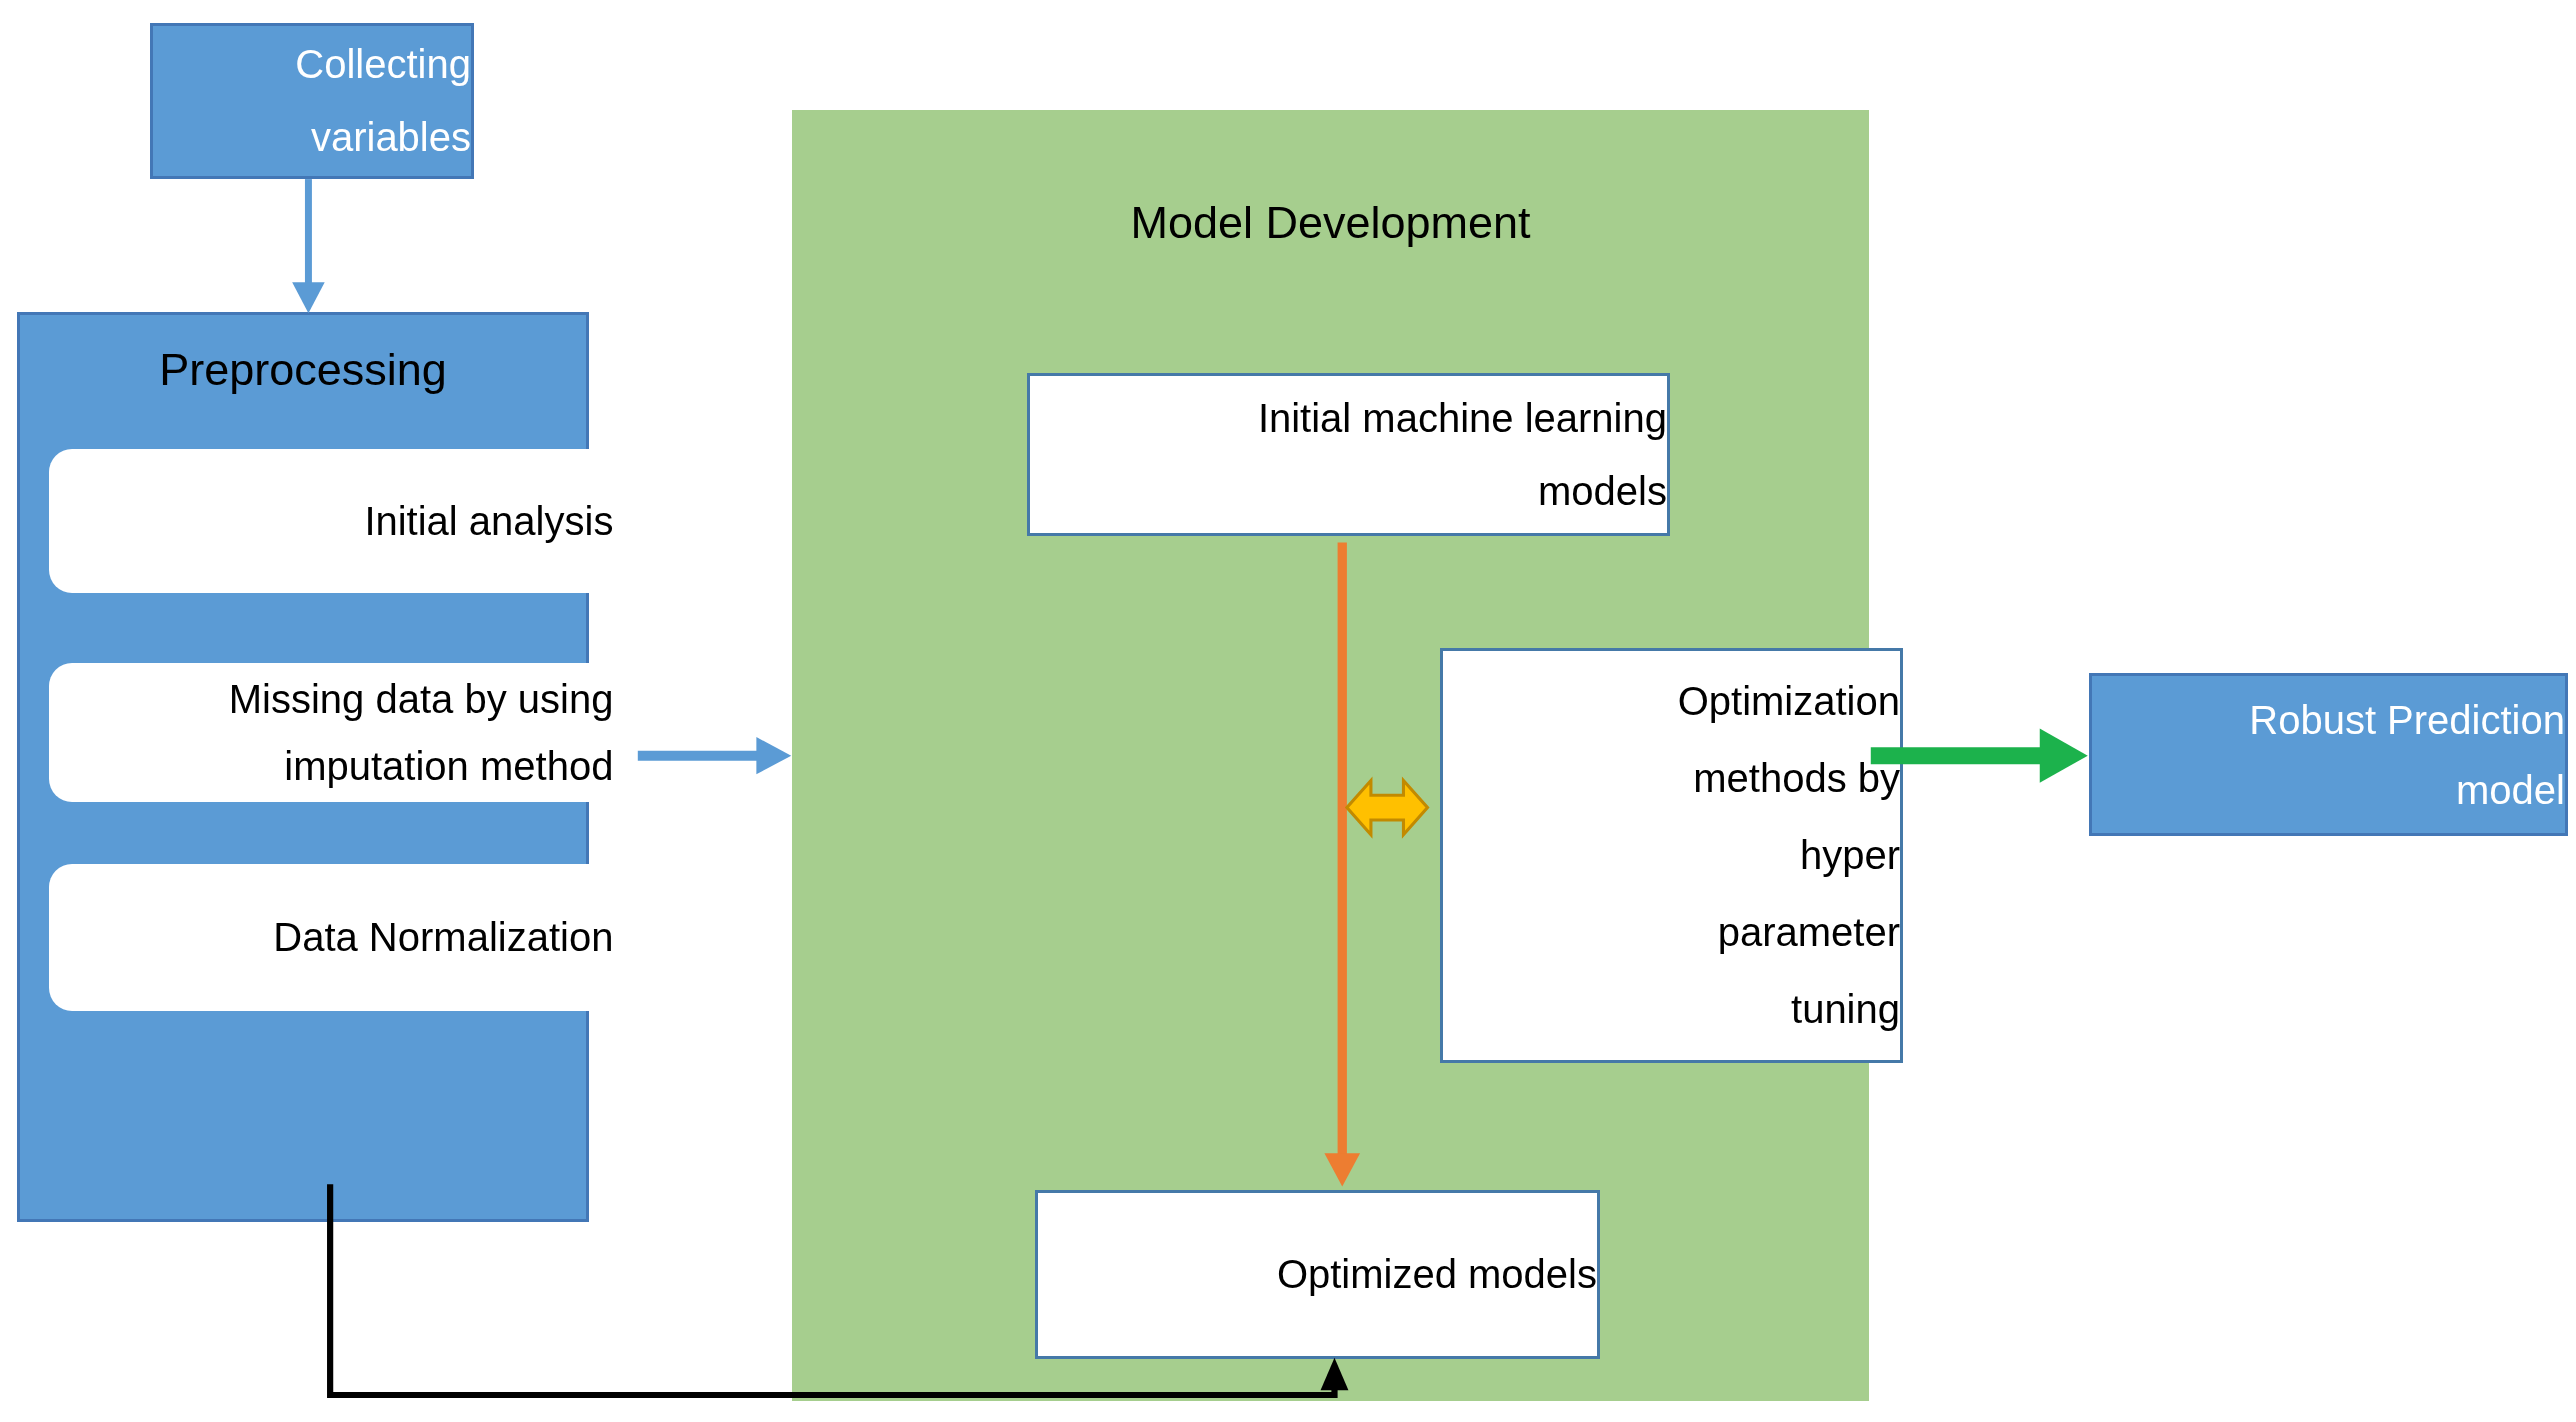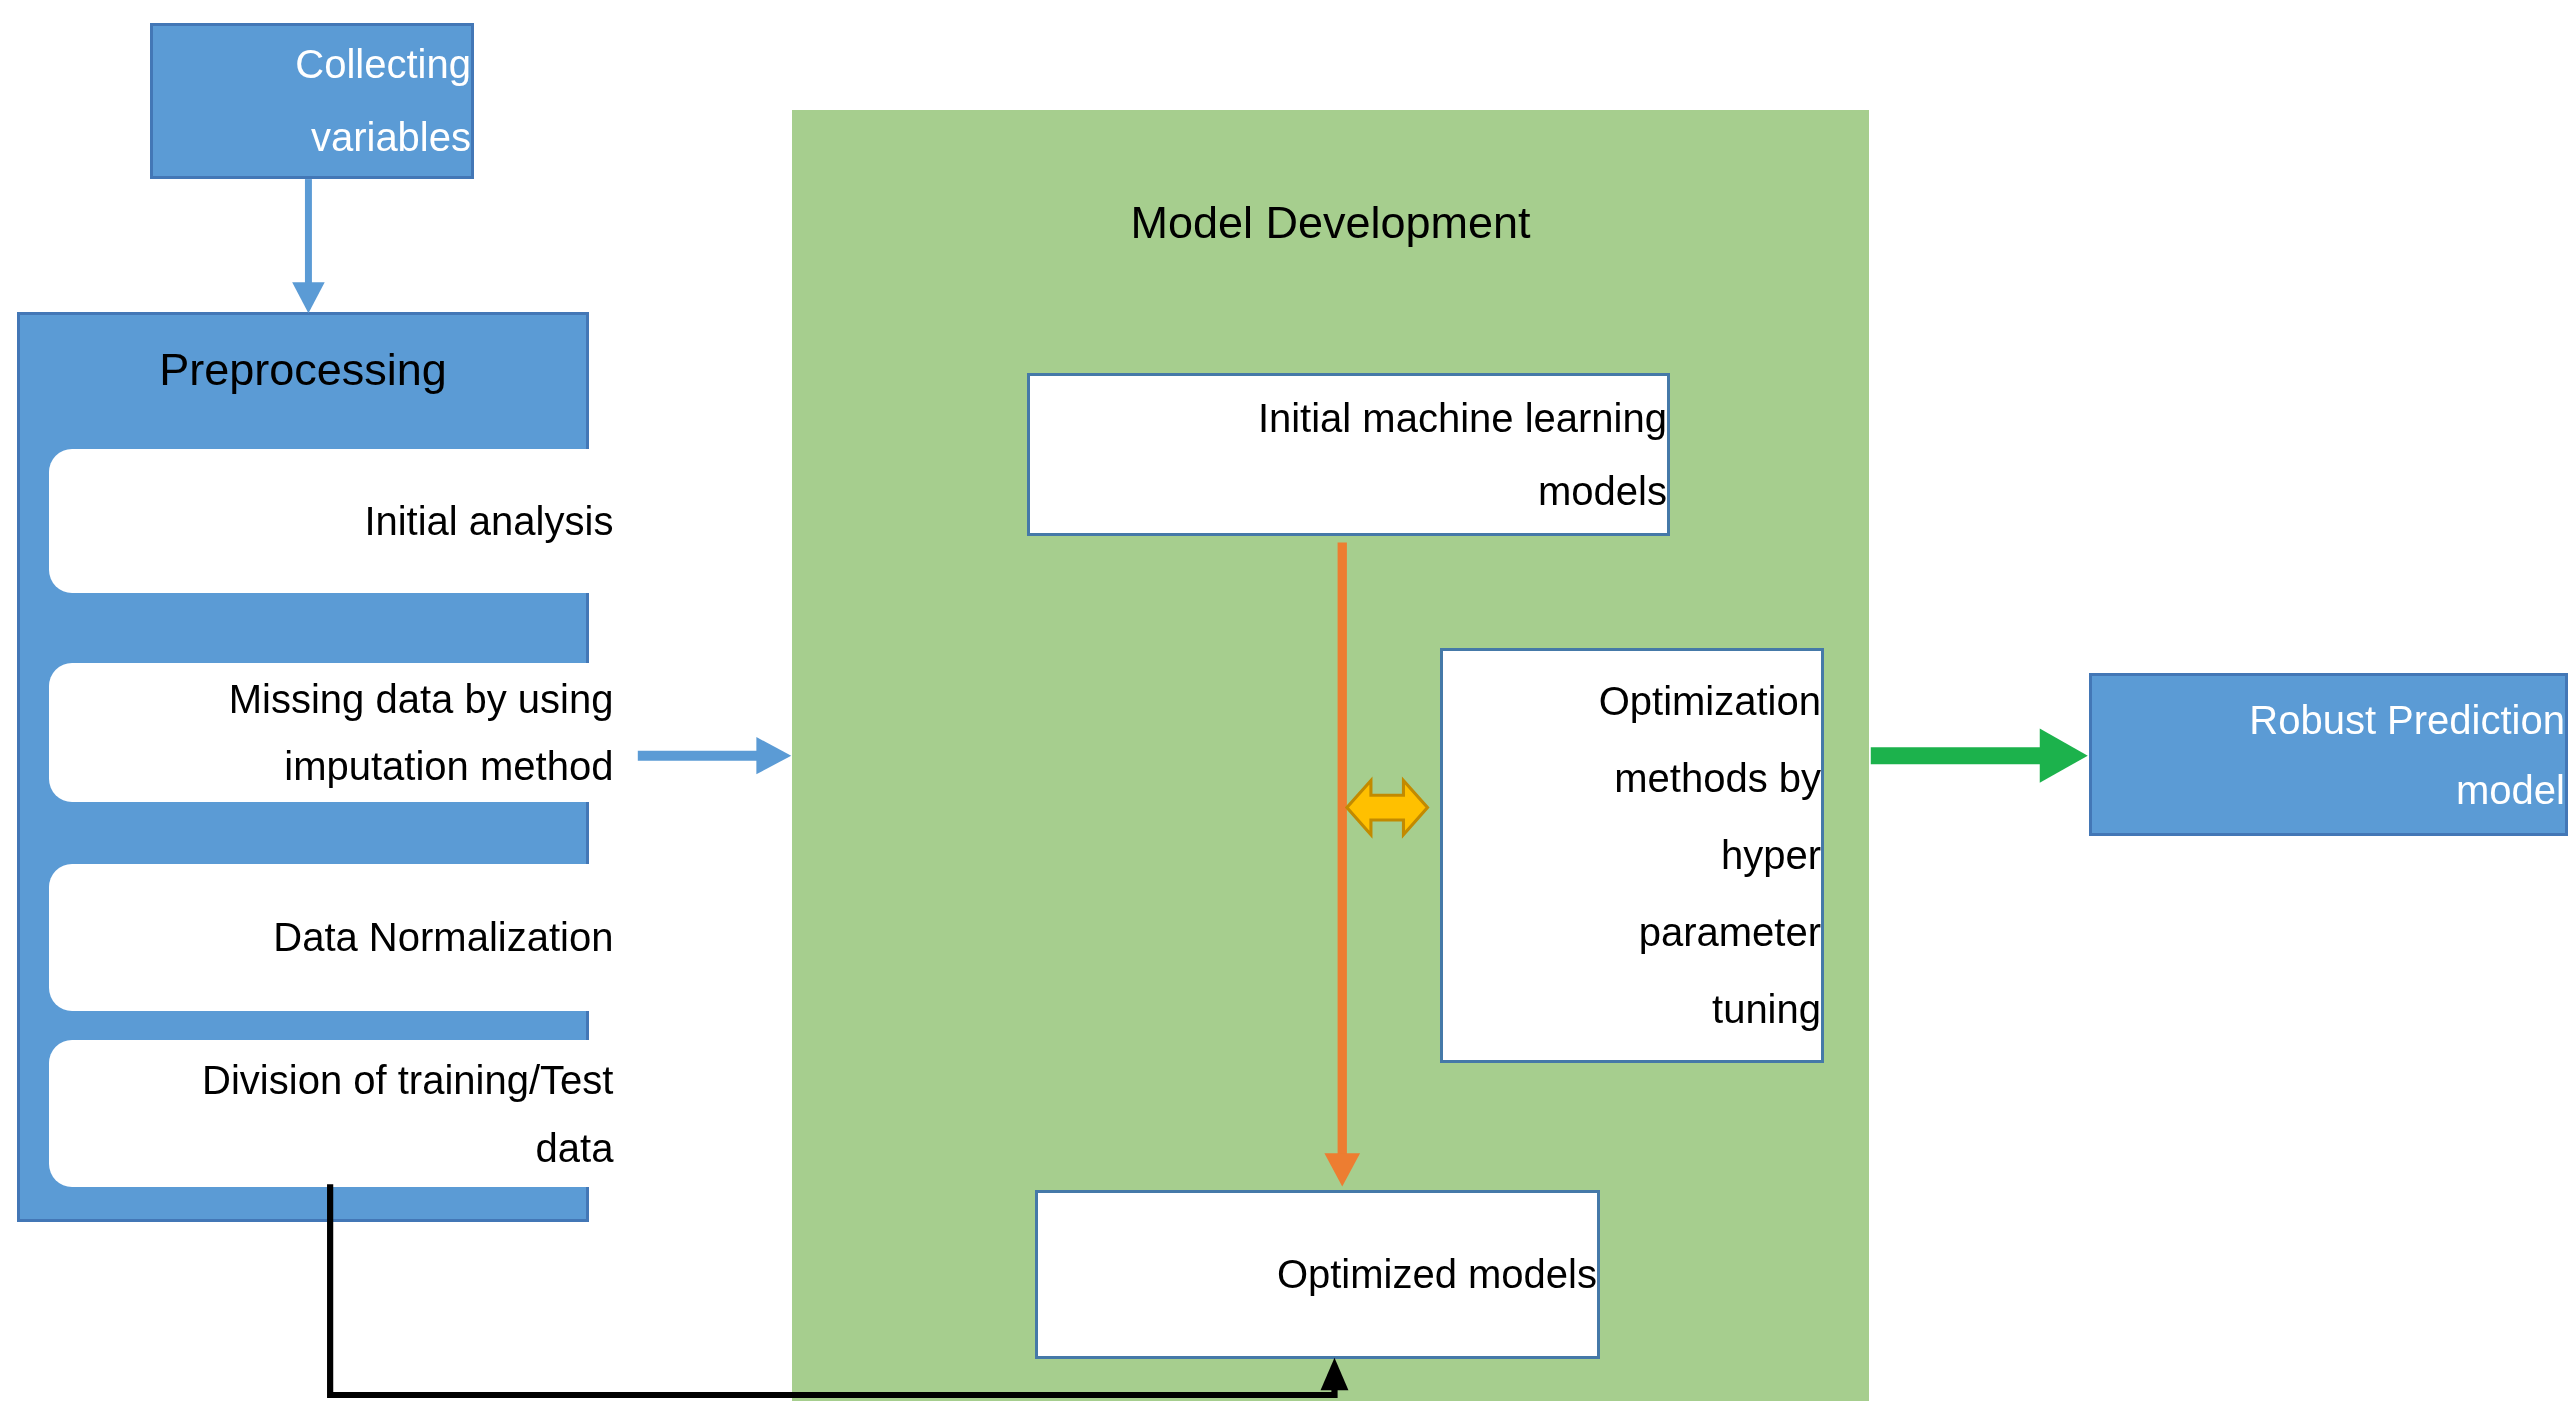--- a/index.html
+++ b/index.html
@@ -69,35 +69,31 @@
 
     <div class="abs white-round center-col" style="left:29.4px;top:348px;width:564px;height:139px;">
       <span class="label line" style="line-height:67px;">Missing data by using</span>
       <span class="label line" style="line-height:67px;">imputation method</span>
     </div>
 
     <div class="abs white-round center-col" style="left:29.4px;top:549px;width:564px;height:147px;">
       <span class="label line">Data Normalization</span>
     </div>
 
-    <div class="abs white-round center-col" style="left:29.4px;top:725px;width:564px;height:147px;">
-      <span class="label line" style="line-height:68px;">Division of training/Test</span>
-      <span class="label line" style="line-height:68px;">data</span>
-    </div>
   </div>
 
   <div class="abs green-panel" style="left:792px;top:110px;width:1077px;height:1291px;">
     <div class="panel-title abs" style="left:0;top:87px;width:100%;">Model Development</div>
 
     <div class="abs white-sq center-col" style="left:235px;top:263px;width:643px;height:163px;">
       <span class="label line">Initial machine learning</span>
       <span class="label line">models</span>
     </div>
 
-    <div class="abs white-sq center-col label-tall" style="left:648px;top:538px;width:384px;height:415px;">
+    <div class="abs white-sq center-col label-tall" style="left:648px;top:538px;width:463px;height:415px;">
       <span class="label line">Optimization</span>
       <span class="label line">methods by</span>
       <span class="label line">hyper</span>
       <span class="label line">parameter</span>
       <span class="label line">tuning</span>
     </div>
 
     <div class="abs white-sq center-col" style="left:243px;top:1080px;width:565px;height:169px;">
       <span class="label line">Optimized models</span>
     </div>

